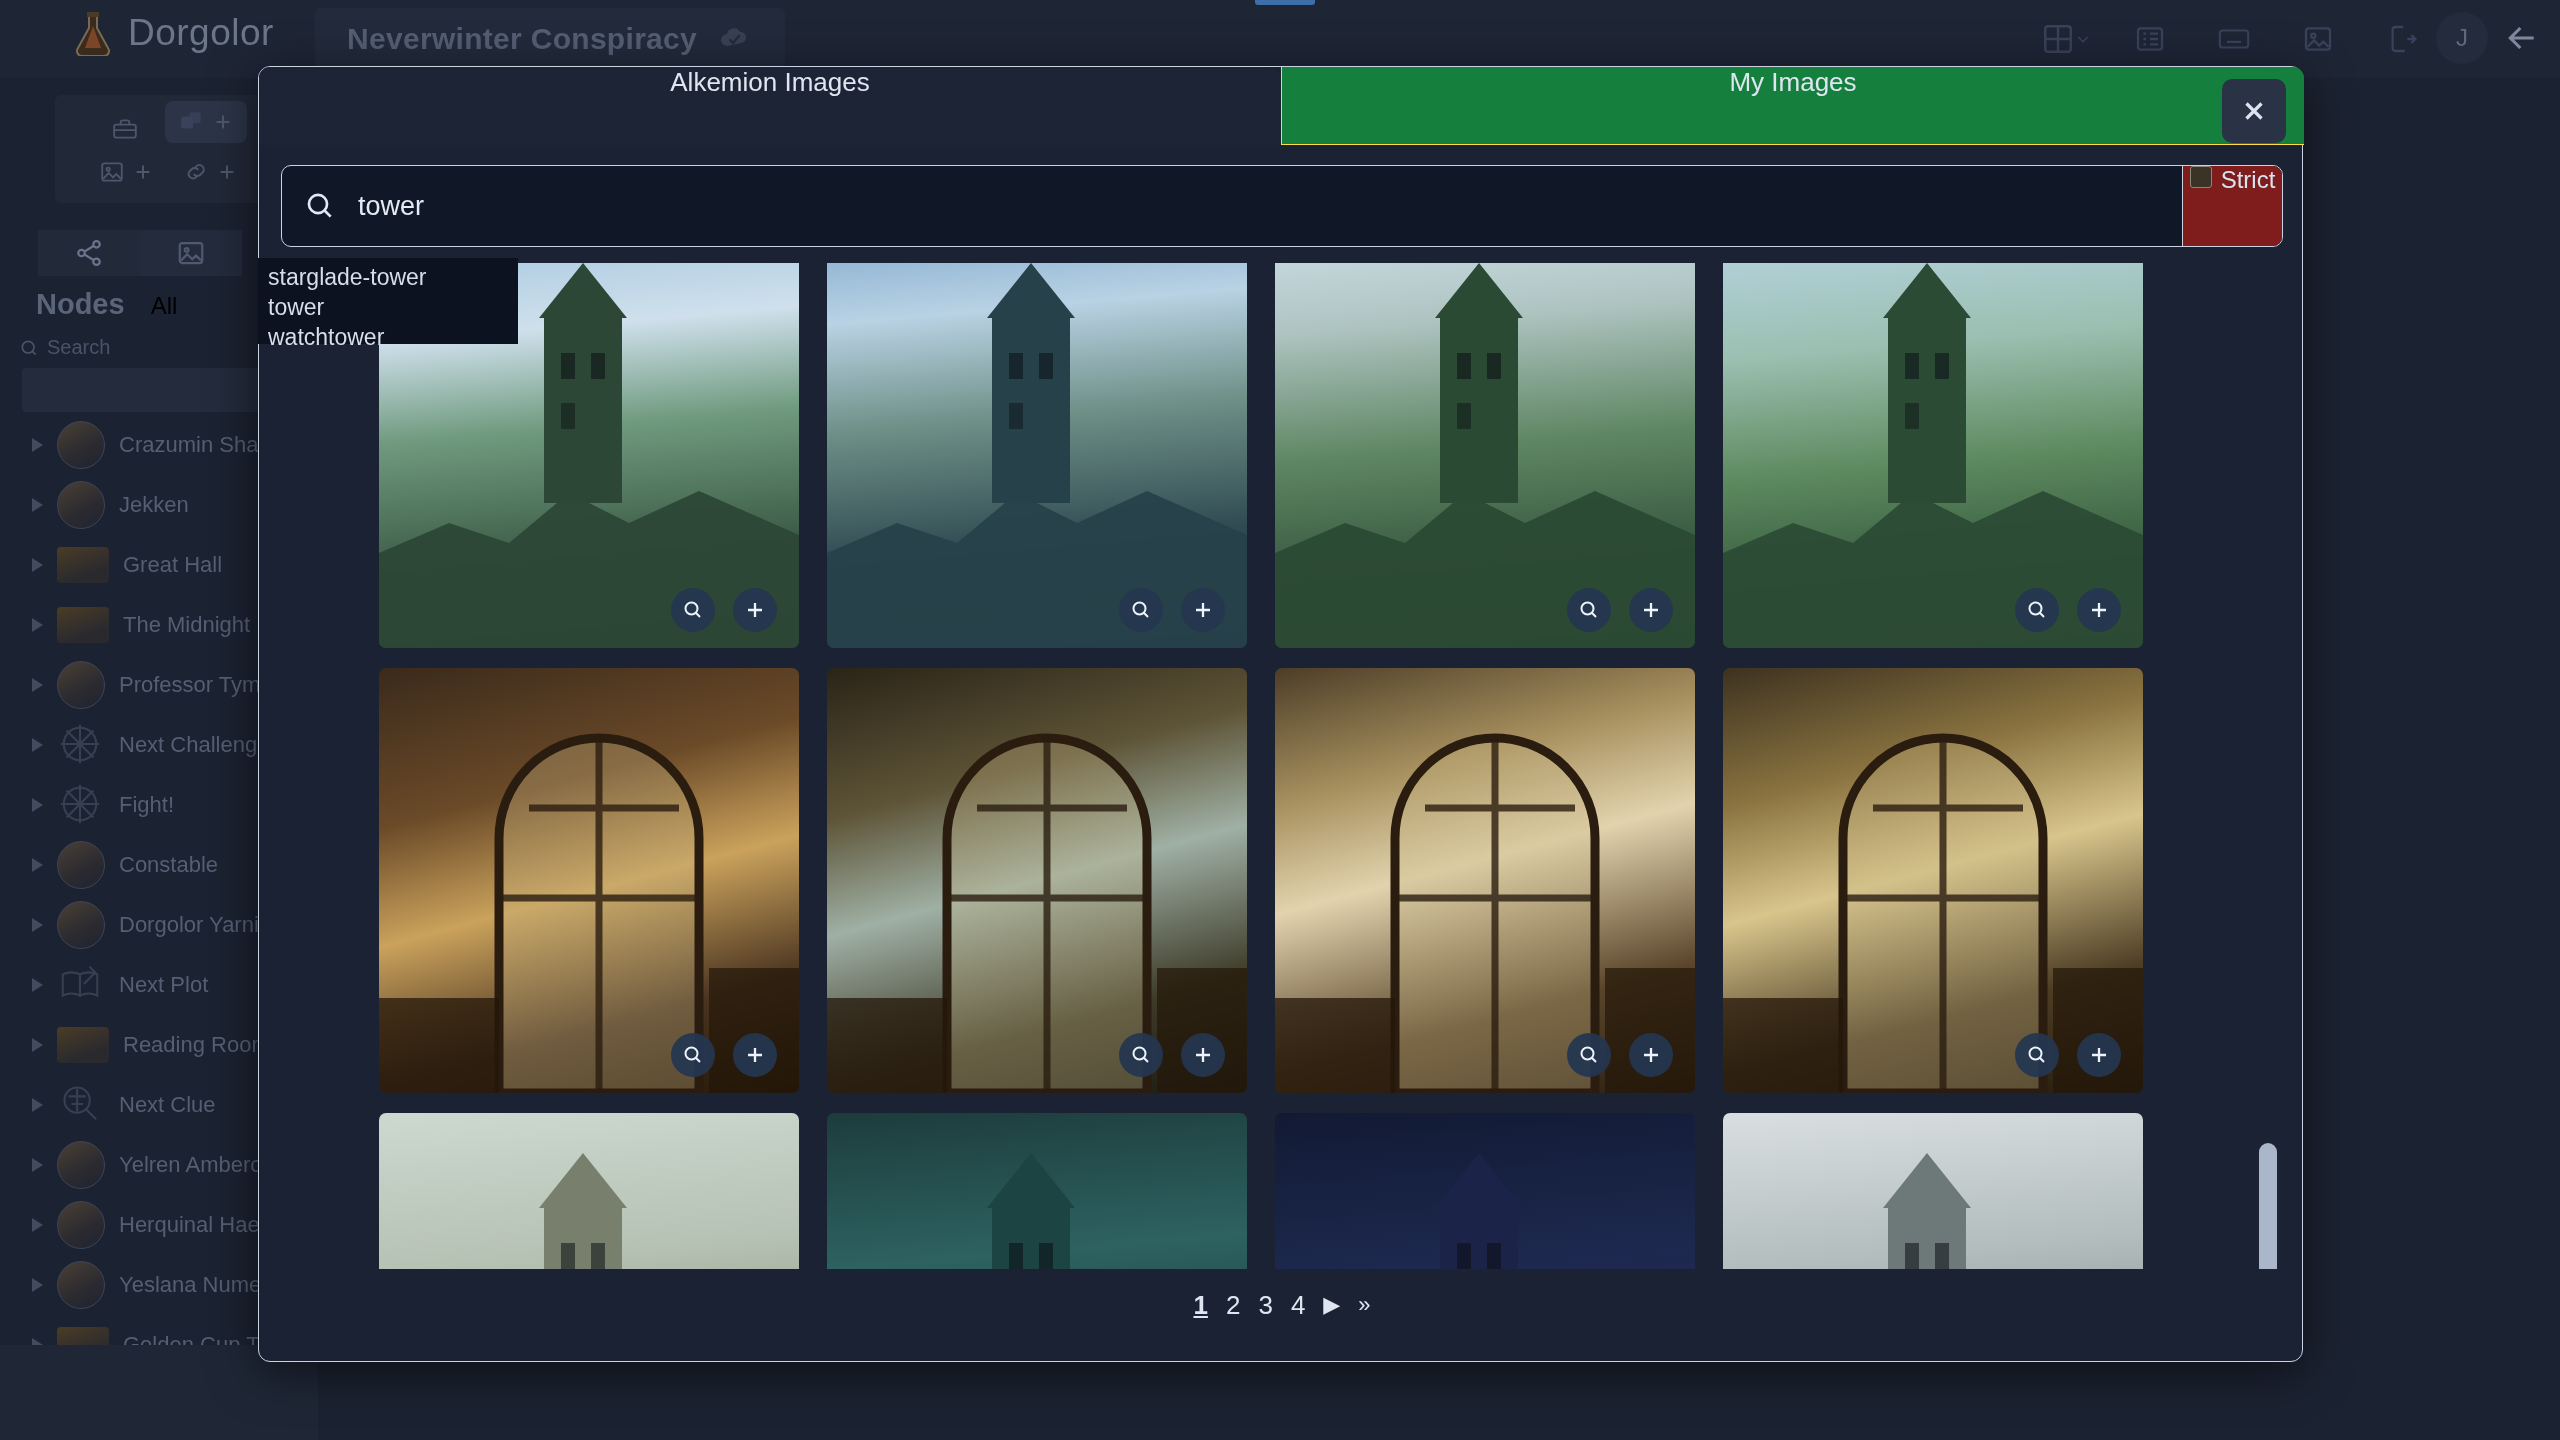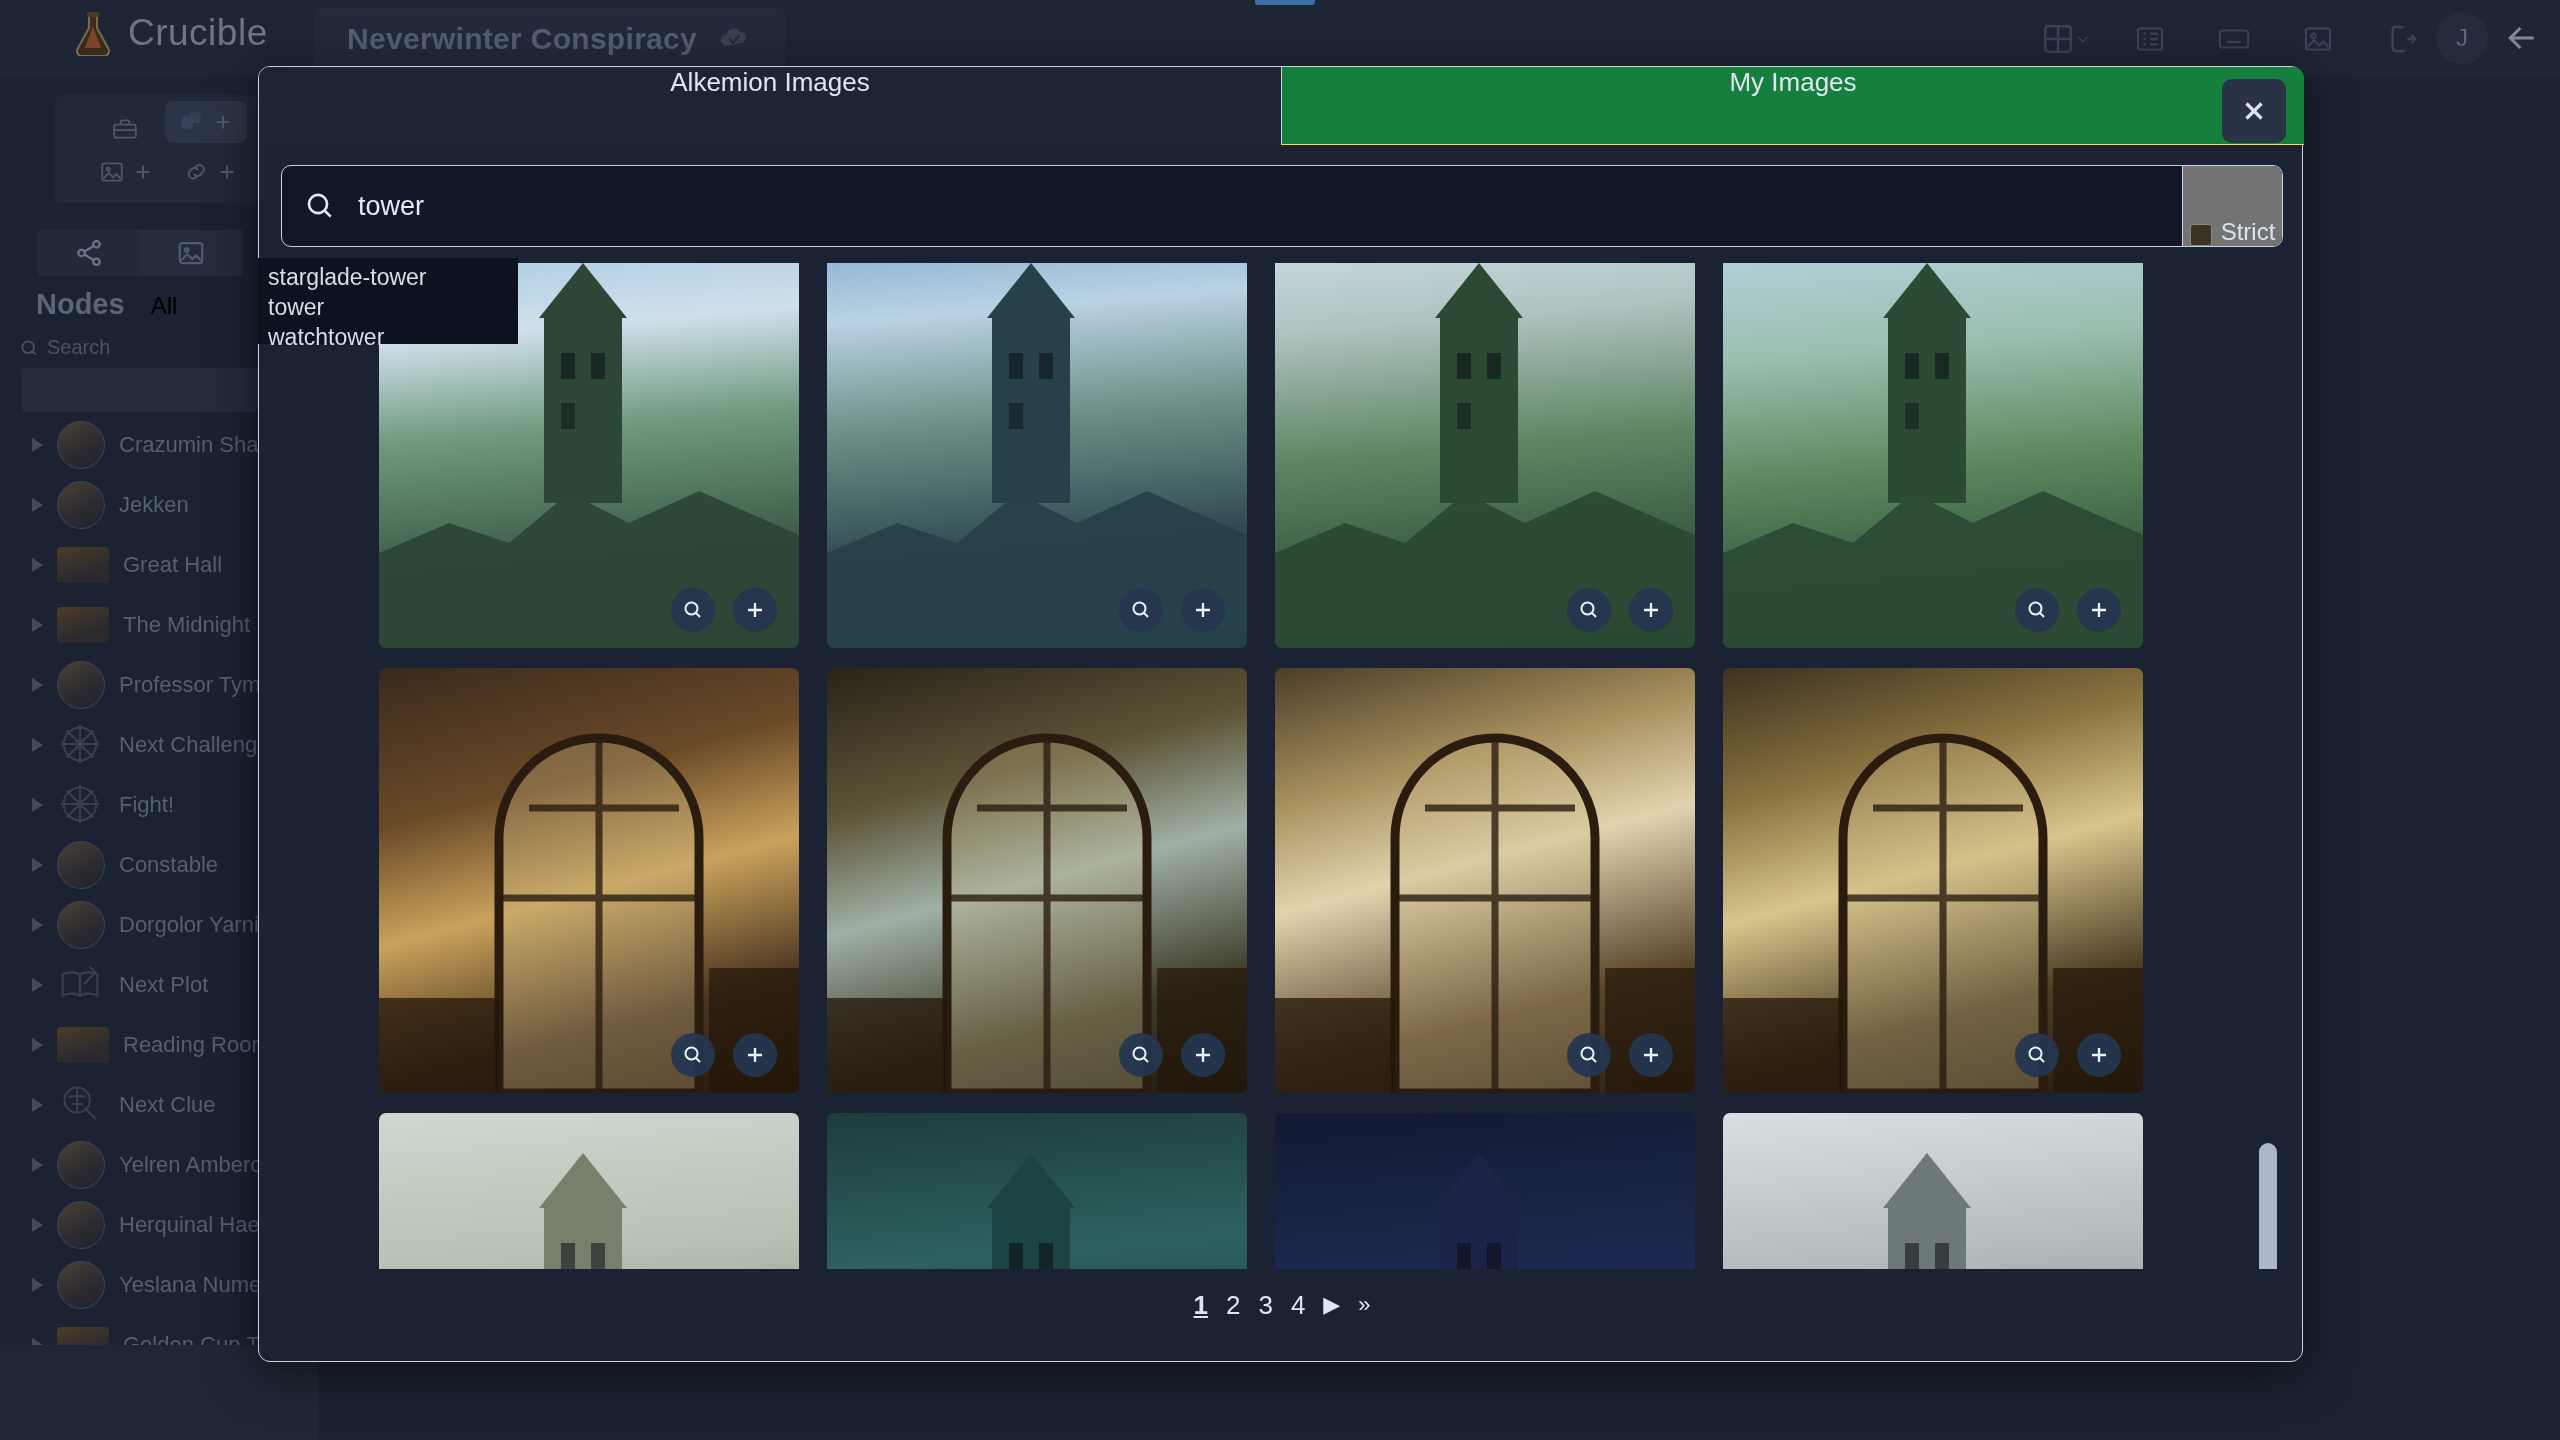--- a/index.html
+++ b/index.html
@@ -106,23 +106,23 @@
     position:absolute; left:22px; top:98px; width:2002px; height:82px;
     background:#101827; border:1px solid #c9d3e2; border-radius:10px;
     display:flex; align-items:center;
   }
   #search-icon { margin-left:22px; margin-right:22px; flex:none; }
   #search-input {
     flex:1; background:transparent; border:0; outline:none;
     color:#e5ebf4; font-size:27px; font-family:"Liberation Sans", sans-serif;
   }
   #strict-box {
-    width:100px; height:80px; background:#737373;
+    width:100px; height:80px; background:#7f1d1d;
     border-left:1px solid #c9d3e2; border-radius:0 9px 9px 0;
-    display:flex; align-items:flex-end; justify-content:center; gap:9px;
+    display:flex; align-items:flex-start; justify-content:center; gap:9px;
   }
   .chk { width:22px; height:22px; background:#3a3326; border:1px solid #8a8878; border-radius:3px; }
   #strict-label { font-size:24px; color:#dbe3ef; }
 
   
   #suggest {
     position:absolute; left:258px; top:258px; width:260px; height:86px;
     background:#0c121f; padding:4px 0 0 10px; z-index:30;
   }
   .sug { font-size:23px; color:#d6deea; line-height:30px; cursor:pointer; }
@@ -184,21 +184,21 @@
     <div id="topbar-accent"></div>
 
     <div class="logo-wrap">
       <span class="logo-flask">
         <svg width="42" height="46" viewBox="0 0 42 46">
           <path d="M17 4 h8 v14 l11 20 a5 5 0 0 1 -4 8 h-22 a5 5 0 0 1 -4 -8 l11 -20 z" fill="#3a2b1c" stroke="#7a6a52" stroke-width="2"></path>
           <path d="M21 16 l8 22 h-16 z" fill="#8a4a2a" opacity=".85"></path>
           <rect x="15" y="2" width="12" height="5" fill="#4a3a28"></rect>
         </svg>
       </span>
-      <span class="logo-text">Crucible</span>
+      <span class="logo-text">Dorgolor</span>
     </div>
 
     <div id="project-tab">
       <span id="project-title">Neverwinter Conspiracy</span>
       <span class="cloud-ok">
         <svg width="30" height="24" viewBox="0 0 30 24">
           <path d="M8 19 a6 6 0 0 1 0 -12 a7 7 0 0 1 13 -2 a5.5 5.5 0 0 1 1 11 z" fill="#4a5468"></path>
           <path d="M11 13 l3 3 l6 -7" stroke="#242b3b" stroke-width="2.4" fill="none" stroke-linecap="round"></path>
         </svg>
       </span>

